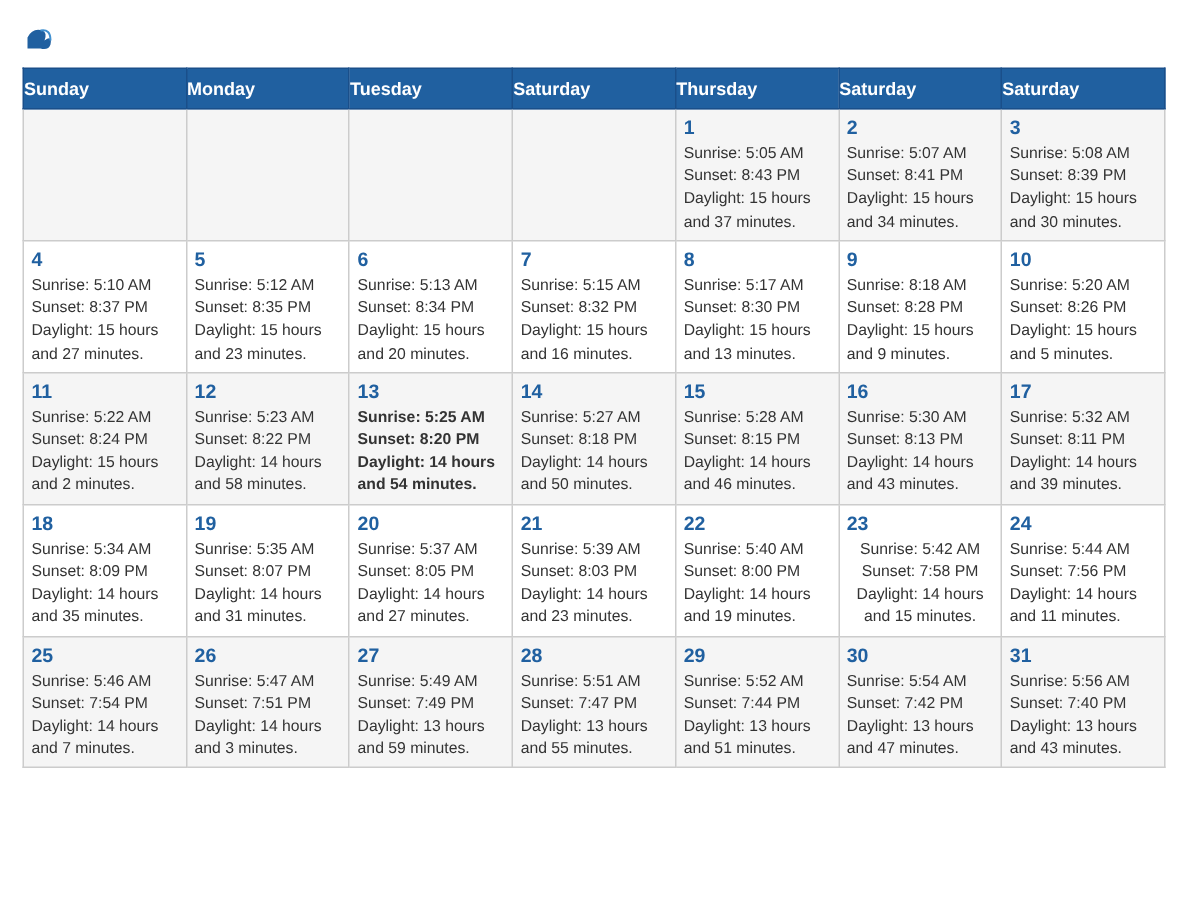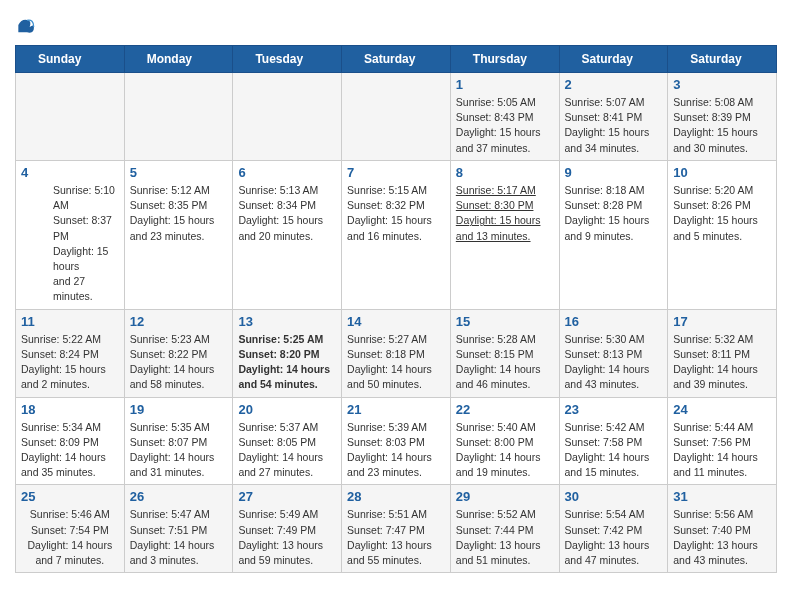--- a/index.html
+++ b/index.html
@@ -52,21 +52,21 @@
     table {
       width: 100%;
       border-collapse: collapse;
       table-layout: fixed;
     }
     thead tr th {
       background-color: #2060a0;
       color: #fff;
       font-size: 12px;
       font-weight: bold;
-      padding: 6px 22px;
+      padding: 6px 0;
       text-align: left;
       border: 1px solid #1a4f8a;
     }
     tbody tr td {
       border: 1px solid #ccc;
       vertical-align: top;
       padding: 4px 5px;
       font-size: 10.5px;
       color: #333;
       height: 85px;
@@ -148,21 +148,21 @@
           <div class="day-number">3</div>
           <div class="day-info" style="white-space: pre-line;">Sunrise: 5:08 AM
 Sunset: 8:39 PM
 Daylight: 15 hours
 and 30 minutes.</div>
         </td>
       </tr>
       <tr>
         <td>
           <div class="day-number">4</div>
-          <div class="day-info" style="white-space: pre-line; margin-left: 32px;">Sunrise: 5:10 AM
+          <div class="day-info" style="white-space: pre-line;">Sunrise: 5:10 AM
 Sunset: 8:37 PM
 Daylight: 15 hours
 and 27 minutes.</div>
         </td>
         <td>
           <div class="day-number">5</div>
           <div class="day-info" style="white-space: pre-line;">Sunrise: 5:12 AM
 Sunset: 8:35 PM
 Daylight: 15 hours
 and 23 minutes.</div>
@@ -176,21 +176,21 @@
         </td>
         <td>
           <div class="day-number">7</div>
           <div class="day-info" style="white-space: pre-line;">Sunrise: 5:15 AM
 Sunset: 8:32 PM
 Daylight: 15 hours
 and 16 minutes.</div>
         </td>
         <td>
           <div class="day-number">8</div>
-          <div class="day-info" style="white-space: pre-line; text-decoration: underline;">Sunrise: 5:17 AM
+          <div class="day-info" style="white-space: pre-line;">Sunrise: 5:17 AM
 Sunset: 8:30 PM
 Daylight: 15 hours
 and 13 minutes.</div>
         </td>
         <td>
           <div class="day-number">9</div>
           <div class="day-info" style="white-space: pre-line;">Sunrise: 8:18 AM
 Sunset: 8:28 PM
 Daylight: 15 hours
 and 9 minutes.</div>
@@ -285,37 +285,37 @@
         </td>
         <td>
           <div class="day-number">22</div>
           <div class="day-info" style="white-space: pre-line;">Sunrise: 5:40 AM
 Sunset: 8:00 PM
 Daylight: 14 hours
 and 19 minutes.</div>
         </td>
         <td>
           <div class="day-number">23</div>
-          <div class="day-info" style="white-space: pre-line;">Sunrise: 5:42 AM
+          <div class="day-info" style="white-space: pre-line; text-align: center;">Sunrise: 5:42 AM
 Sunset: 7:58 PM
 Daylight: 14 hours
 and 15 minutes.</div>
         </td>
         <td>
           <div class="day-number">24</div>
           <div class="day-info" style="white-space: pre-line;">Sunrise: 5:44 AM
 Sunset: 7:56 PM
 Daylight: 14 hours
 and 11 minutes.</div>
         </td>
       </tr>
       <tr>
         <td>
           <div class="day-number">25</div>
-          <div class="day-info" style="white-space: pre-line; text-align: center;">Sunrise: 5:46 AM
+          <div class="day-info" style="white-space: pre-line;">Sunrise: 5:46 AM
 Sunset: 7:54 PM
 Daylight: 14 hours
 and 7 minutes.</div>
         </td>
         <td>
           <div class="day-number">26</div>
           <div class="day-info" style="white-space: pre-line;">Sunrise: 5:47 AM
 Sunset: 7:51 PM
 Daylight: 14 hours
 and 3 minutes.</div>

